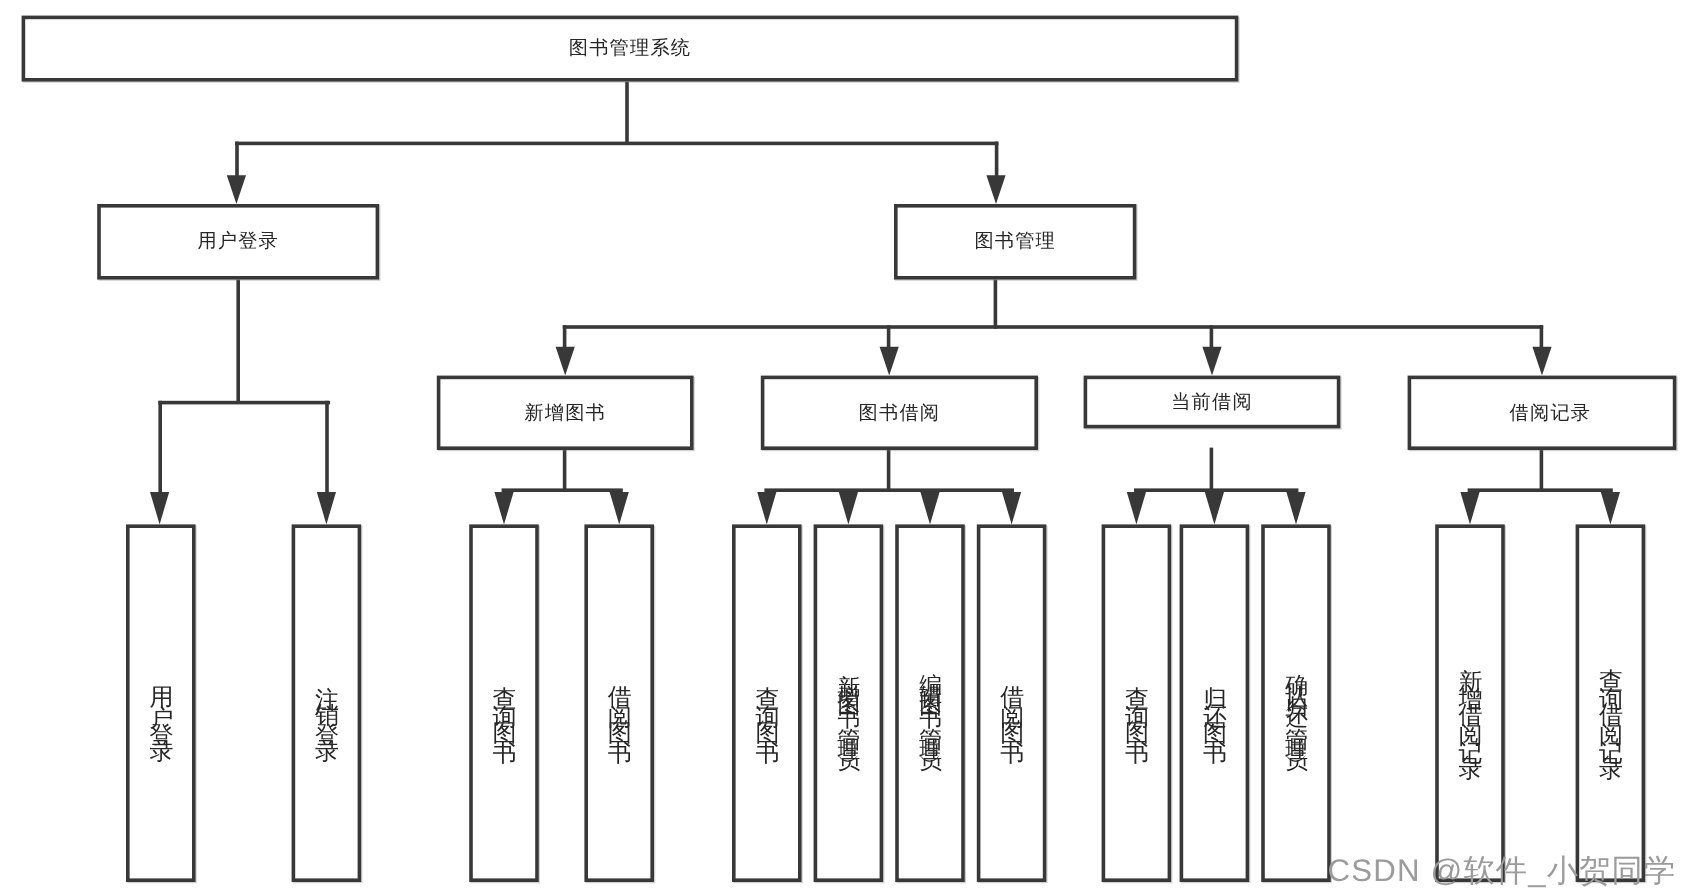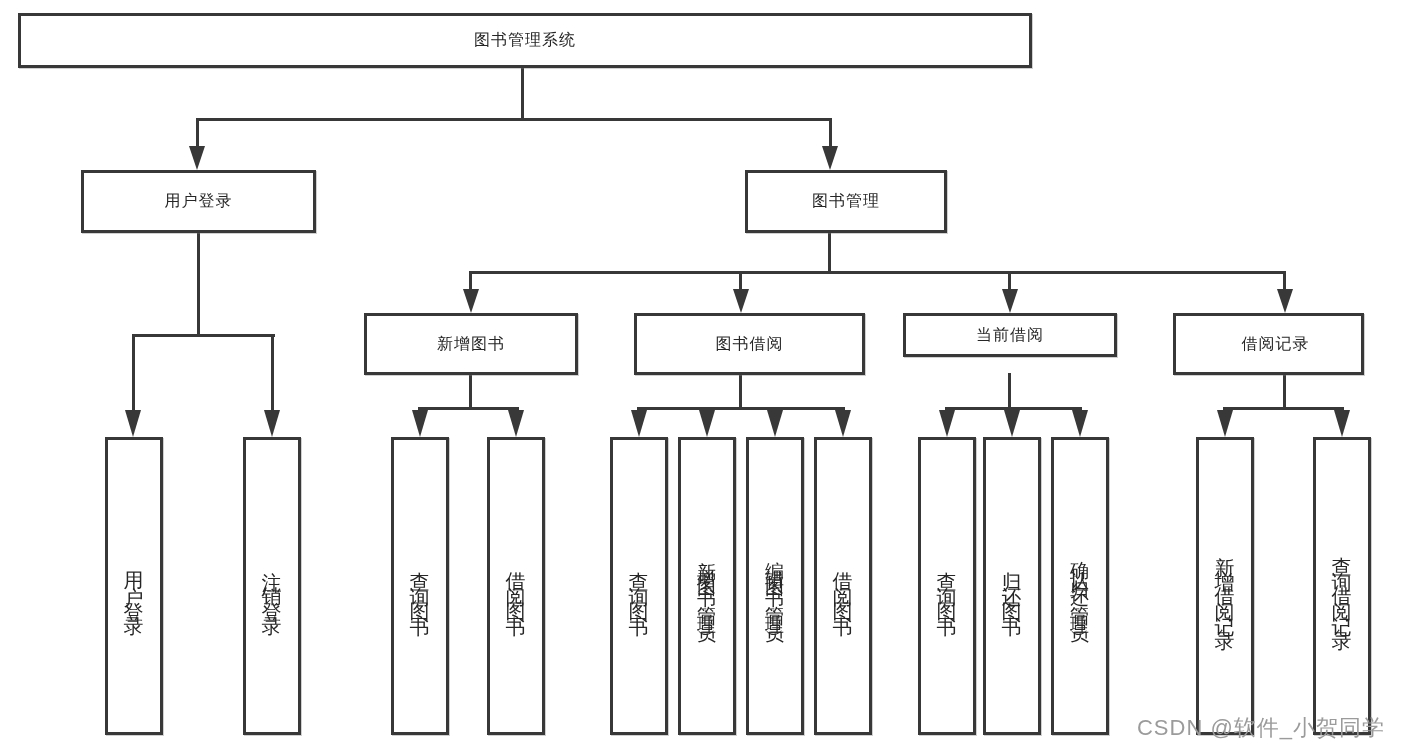--- a/index.html
+++ b/index.html
@@ -36,23 +36,23 @@
   .arrow {
     position: absolute;
     width: 0; height: 0;
     border-left: 8px solid transparent;
     border-right: 8px solid transparent;
     border-top: 27px solid #383838;
   }
   .arrow.mid { border-top-width: 24px; }
   .watermark {
     position: absolute;
-    right: 20px;
+    right: 8px;
     bottom: 4px;
-    font-size: 22px;
+    font-size: 26px;
     color: #9b9b9b;
     z-index: 5;
     letter-spacing: 1px;
     white-space: nowrap;
   }
 </style>
 </head>
 <body>
 
 <div class="canvas">
@@ -106,21 +106,21 @@
   <div class="arrow" style="left:1334px;top:410px;"></div>
 
   <div class="node hnode" style="left:18px;top:13px;width:1014px;height:55px;">图书管理系统</div>
 
   <div class="node hnode" style="left:81px;top:170px;width:235px;height:63px;">用户登录</div>
   <div class="node hnode" style="left:729px;top:170px;width:202px;height:63px;margin-left:16px;">图书管理</div>
 
   <div class="node hnode" style="left:364px;top:313px;width:214px;height:62px;">新增图书</div>
   <div class="node hnode" style="left:634px;top:313px;width:231px;height:62px;">图书借阅</div>
   <div class="node hnode" style="left:903px;top:313px;width:214px;height:44px;">当前借阅</div>
-  <div class="node hnode" style="left:1173px;top:313px;width:191px;height:62px;padding-left:14px;">借阅记录</div>
+  <div class="node hnode" style="left:1173px;top:313px;width:224px;height:62px;padding-left:14px;">借阅记录</div>
 
   <div class="node" style="left:105px;top:437px;width:58px;height:298px;">
     <span class="vtext">用户登录</span>
   </div>
   <div class="node" style="left:243px;top:437px;width:58px;height:298px;">
     <span class="vtext">注销登录</span>
   </div>
 
   <div class="node" style="left:391px;top:437px;width:58px;height:298px;">
     <span class="vtext">查询图书</span>

